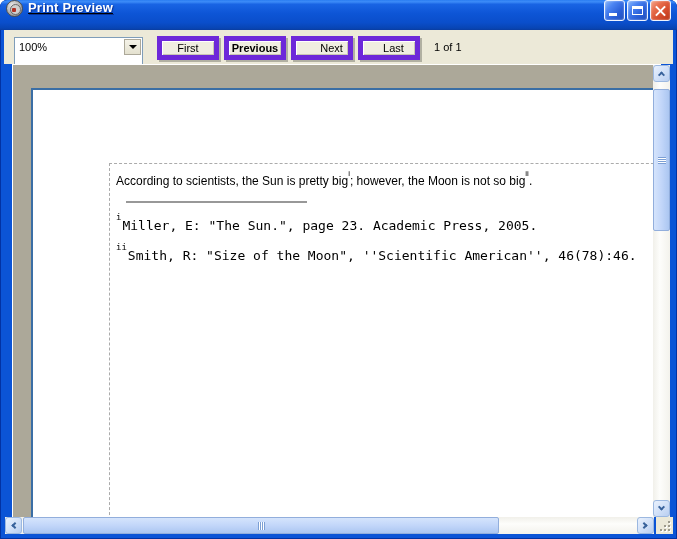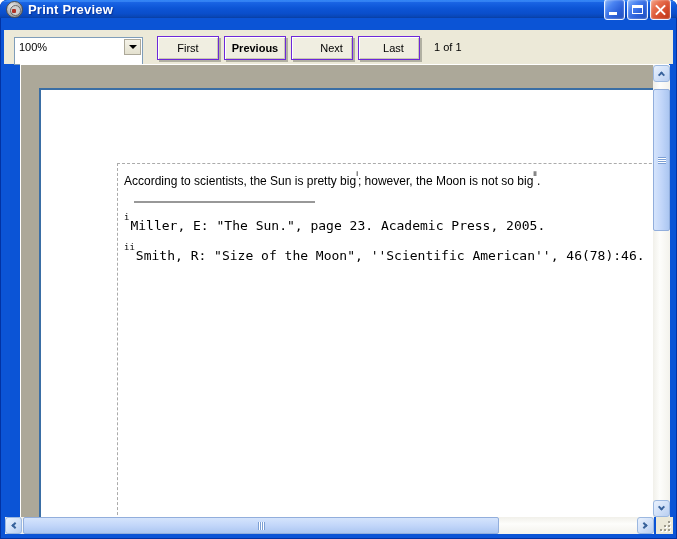--- a/index.html
+++ b/index.html
@@ -9,24 +9,24 @@
   .window {
     position: relative; width: 677px; height: 539px;
     background: #0b54d6;
     border-radius: 7px 7px 0 0;
     box-shadow: inset 0 0 0 1px #0232a3;
     overflow: hidden;
   }
 
   
   .titlebar {
-    position: absolute; left: 0; top: 0; width: 677px; height: 18px;
+    position: absolute; left: 0; top: 0; width: 677px; height: 30px;
     background: linear-gradient(180deg, #2a7df2 0%, #3d8cf8 6%, #1964e4 14%, #0d55d6 45%, #0a4ecb 75%, #0845b4 94%, #0a3da0 100%);
     border-radius: 7px 7px 0 0;
-    display: flex; align-items: center;
+    display: flex; align-items: flex-start; text-decoration: underline;
   }
   .app-icon {
     position: relative; width: 17px; height: 17px; margin: 0 5px 0 6px;
     border-radius: 50%;
     background: radial-gradient(circle at 35% 30%, #e8e8e8 0%, #b9b9b9 45%, #7d7d7d 100%);
     border: 1px solid #4f4f4f;
   }
   .app-icon::before {
     content: ""; position: absolute; left: 3px; top: 3px; width: 9px; height: 9px;
     border-radius: 50%; border: 1px solid #6a6a6a; background: #cfcfcf;
@@ -71,31 +71,31 @@
     background: linear-gradient(180deg, #f4f2e8 0%, #e4e1cf 100%);
     border: 1px solid #aca899;
     display: flex; align-items: center; justify-content: center;
   }
   .combo-arrow-btn .tri {
     width: 0; height: 0; border: 4px solid transparent; border-top: 4px solid #000000; margin-top: 4px;
   }
   .nav-btn {
     position: absolute; top: 6px; width: 62px; height: 24px;
     background: #f0eee1;
-    border: 1px solid #6d28d9;
+    border: 5px solid #6d28d9;
     box-shadow: inset 1px 1px 0 #ffffff, inset -1px -1px 0 #c9c6b4, 2px 2px 0 rgba(130,130,118,0.55);
     font-family: "Liberation Sans", sans-serif;
     font-size: 11px; color: #000000; text-align: center; padding: 0;
   }
   .nav-first { left: 153px; } .nav-prev { left: 220px; font-weight: bold; } .nav-next { left: 287px; padding-left: 19px; } .nav-last { left: 354px; padding-left: 9px; }
   .page-indicator { position: absolute; left: 430px; top: 11px; font-size: 11px; color: #000000; }
 
   
   .workspace {
-    position: absolute; left: 20px; top: 64px; width: 649px; height: 453px;
+    position: absolute; left: 12px; top: 64px; width: 649px; height: 453px;
     background: #aca899;
     border-top: 1px solid #ffffff; border-left: 1px solid #ffffff;
     overflow: hidden;
   }
   .page {
     position: absolute; left: 18px; top: 23px; right: -10px; bottom: -10px;
     background: #ffffff; border: 2px solid #3a6ea5;
   }
   .print-area {
     position: absolute; left: 76px; top: 73px; right: -10px; bottom: -10px;

